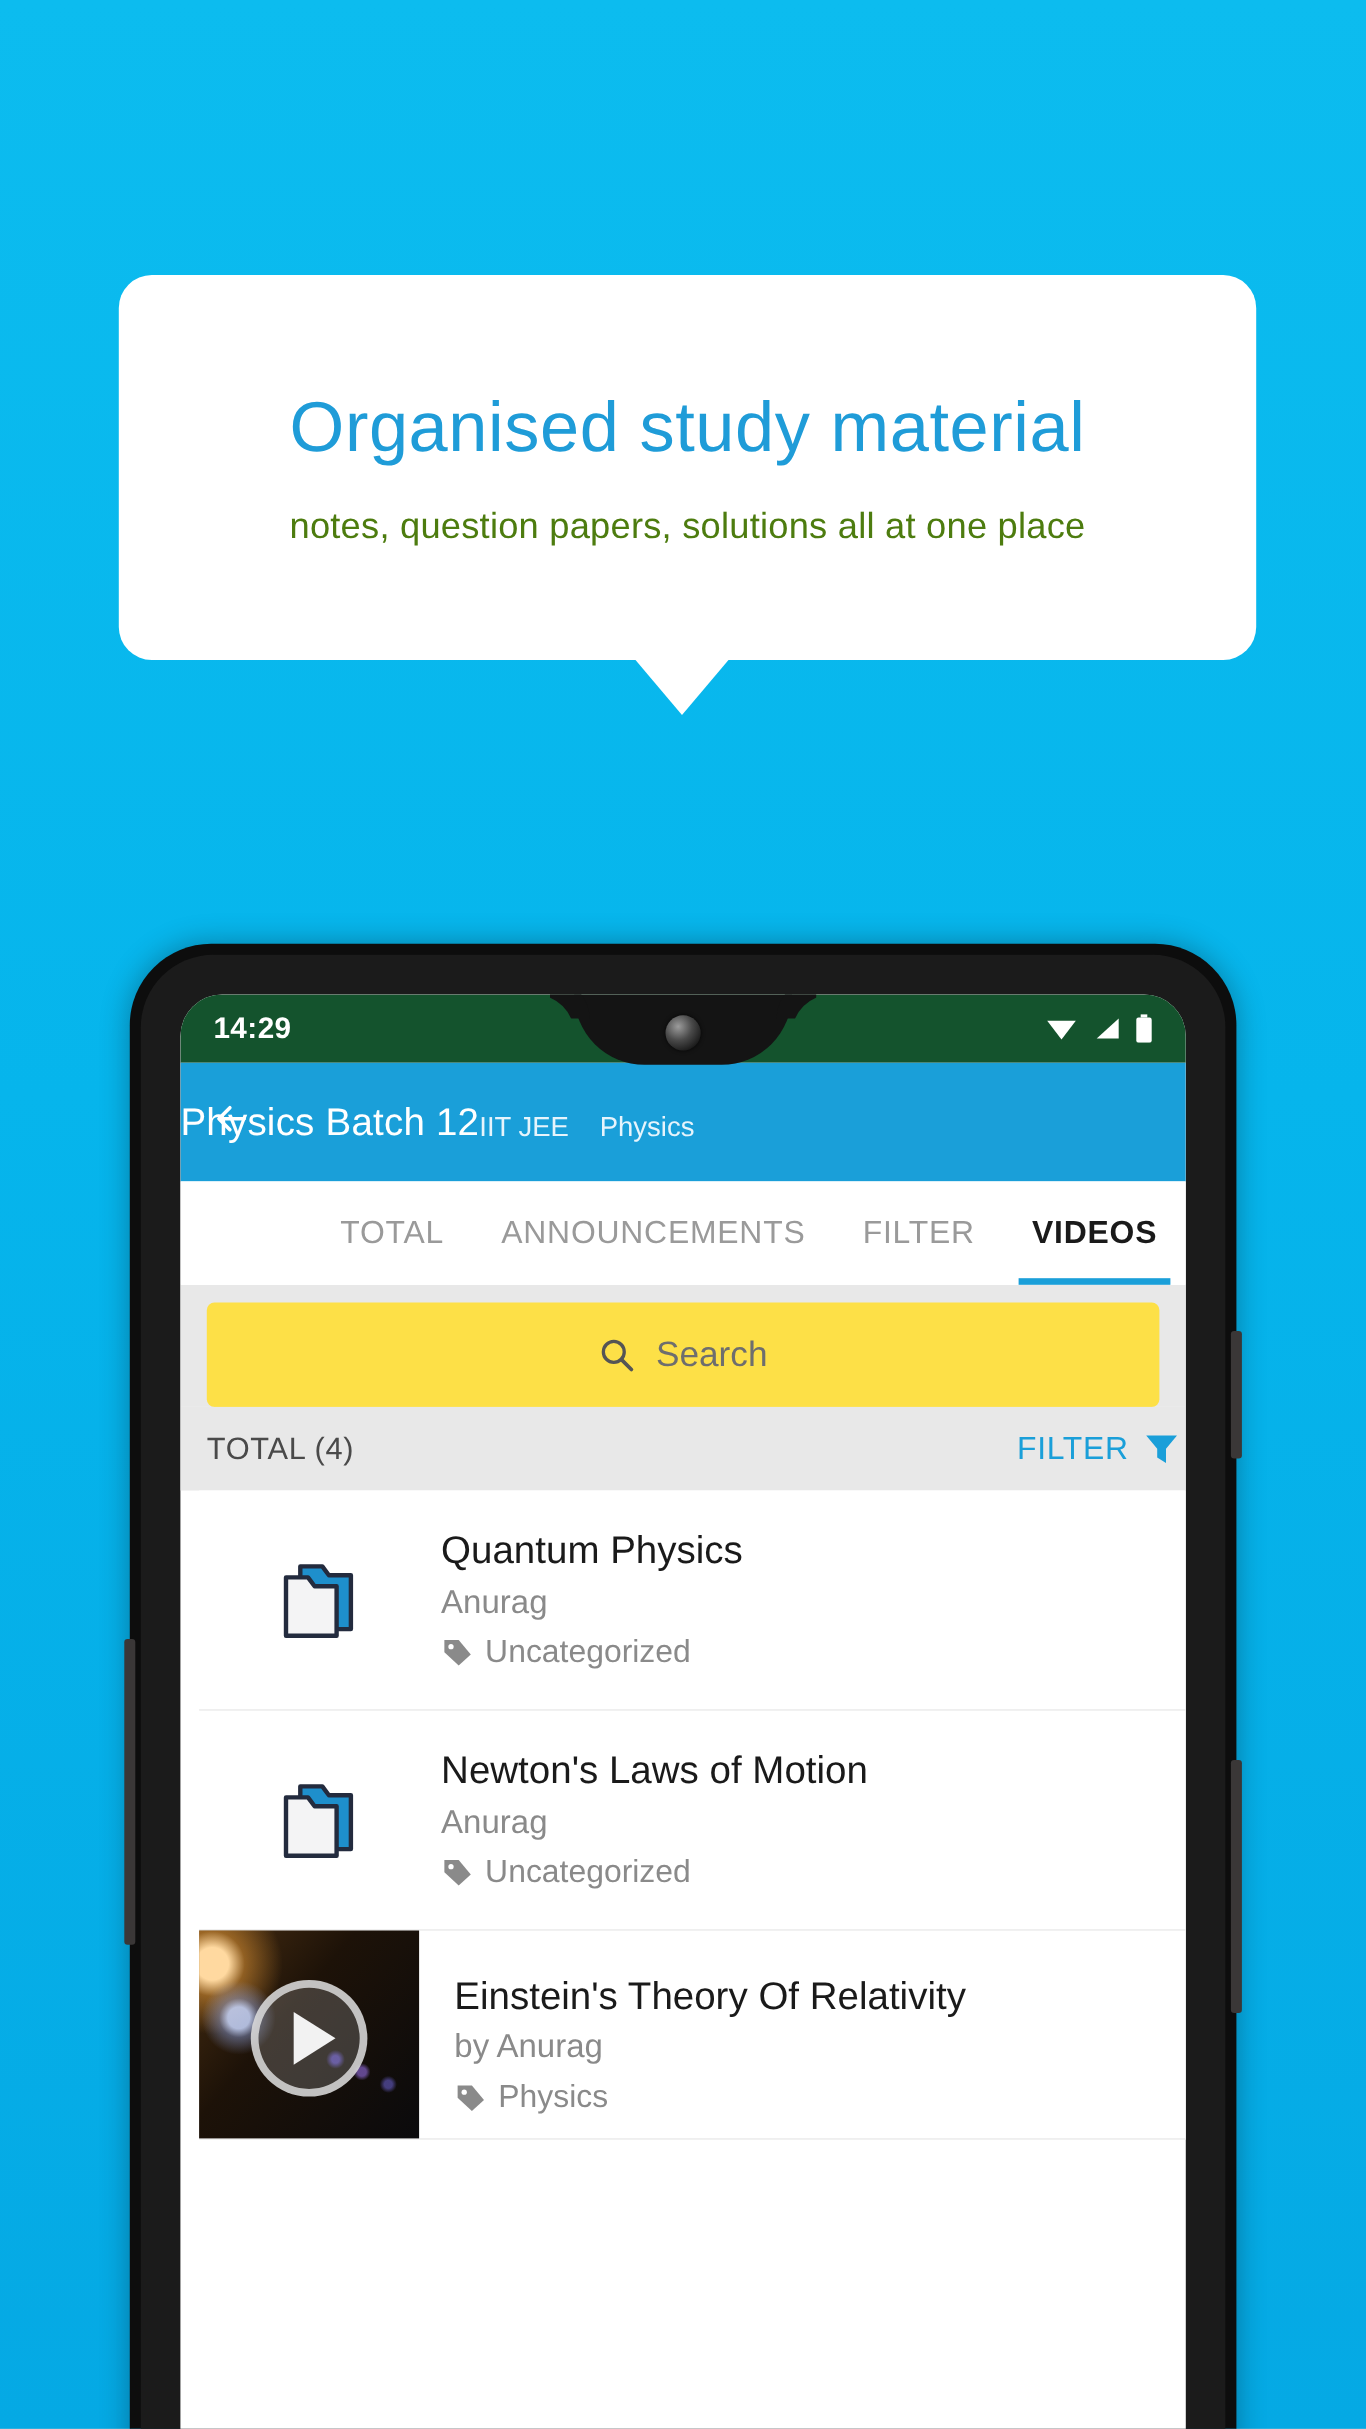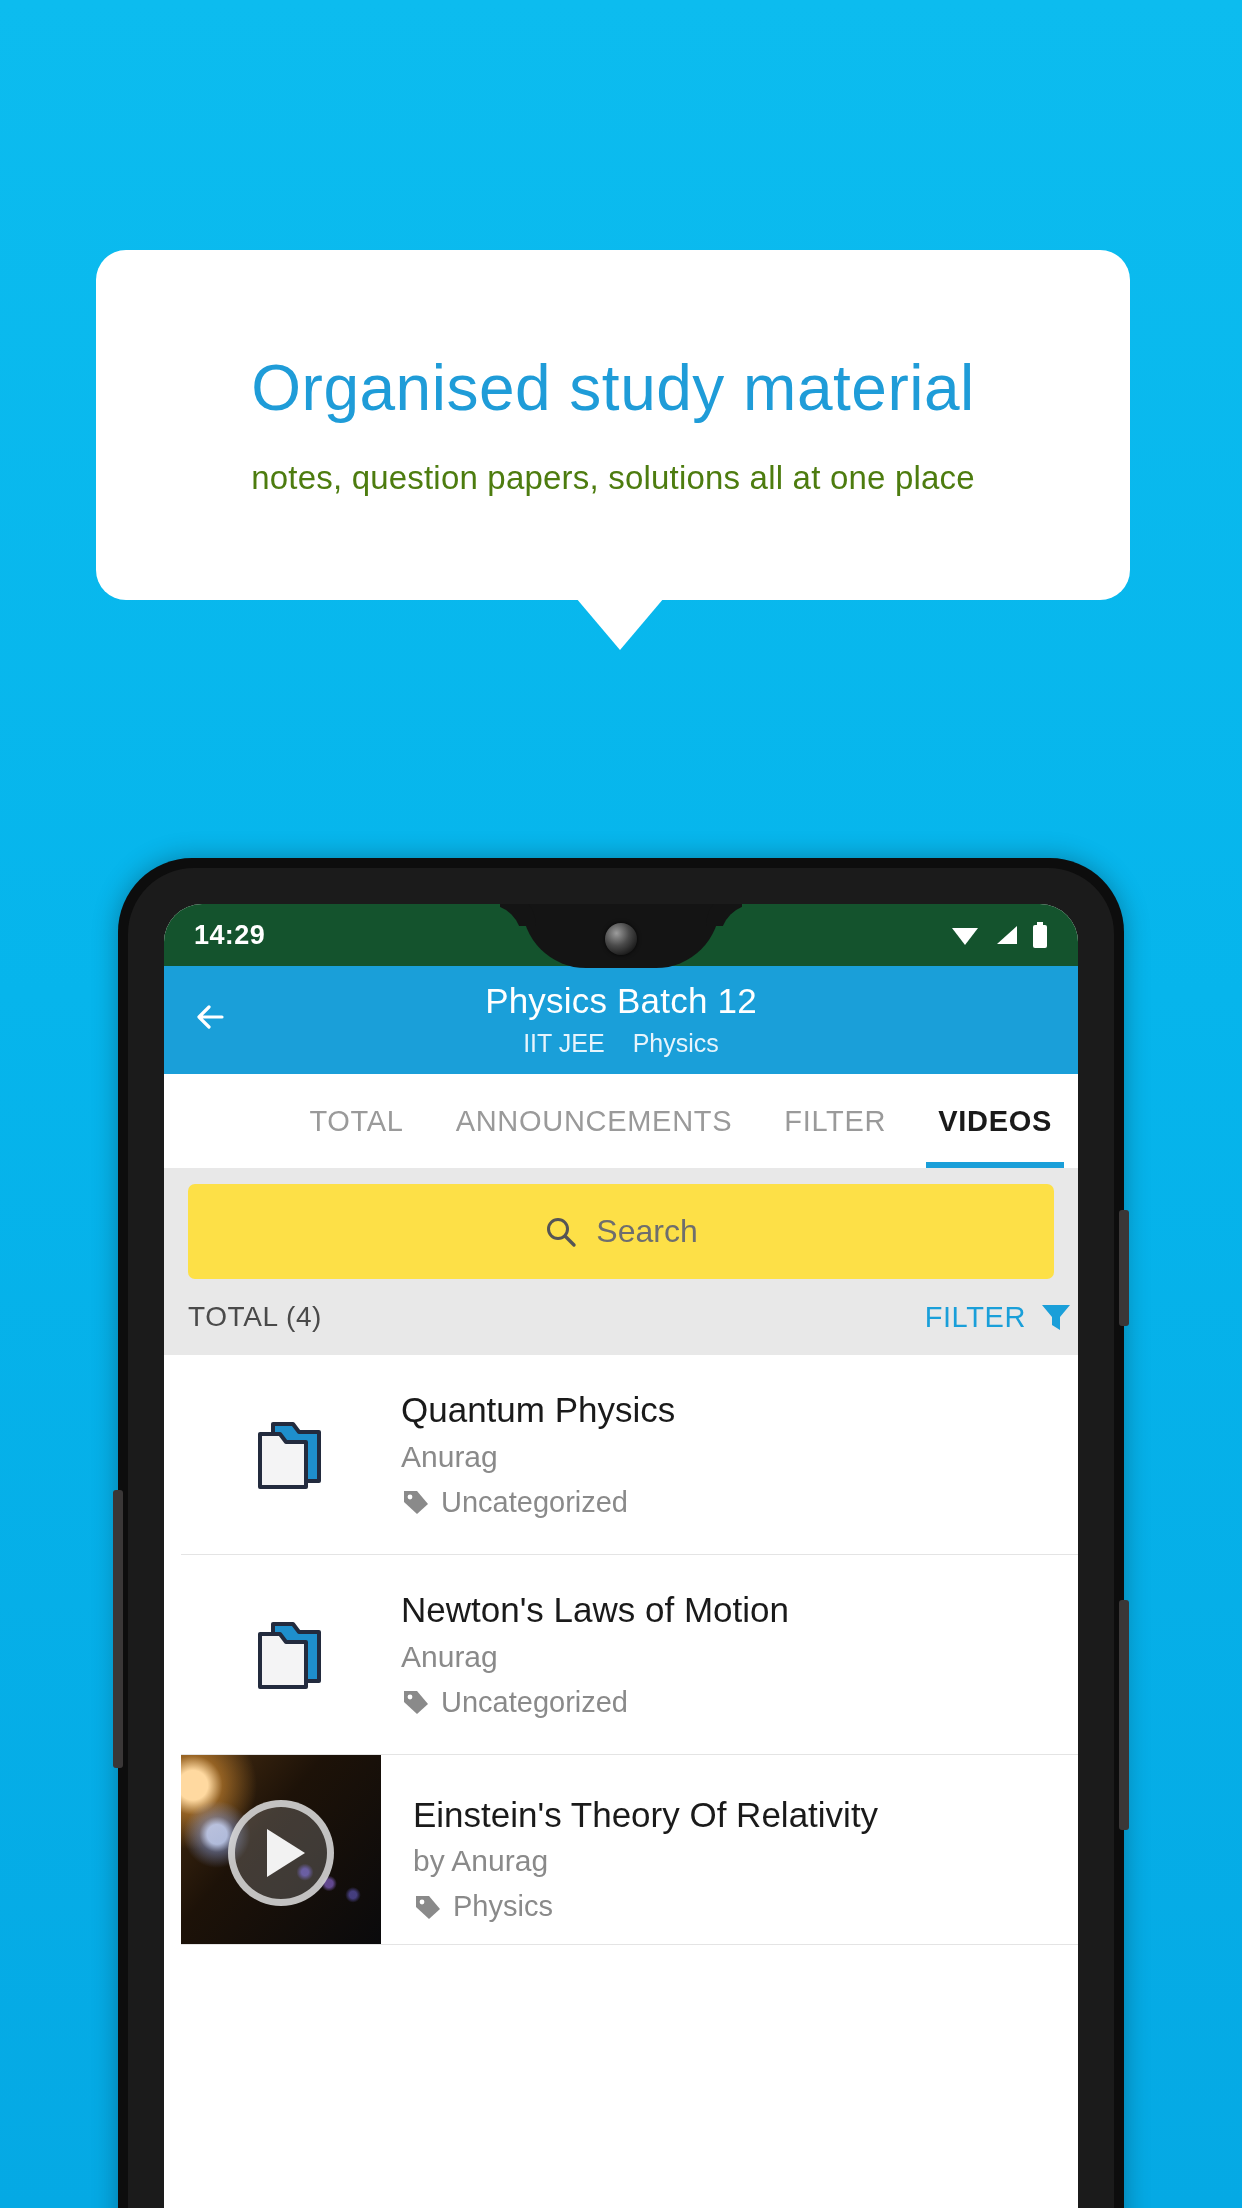--- a/index.html
+++ b/index.html
@@ -12,21 +12,21 @@
 
   body {
     font-family: "Liberation Sans", sans-serif;
     background: linear-gradient(180deg, #0cbcef 0%, #06b5ec 45%, #05a9e4 100%);
     position: relative;
   }
 
   
   .promo-card {
     position: absolute;
-    left: 96px;
+    left: 108px;
     top: 250px;
     width: 1034px;
     height: 350px;
     background: #ffffff;
     border-radius: 30px;
     display: flex;
     flex-direction: column;
     align-items: center;
     justify-content: center;
   }
@@ -181,23 +181,22 @@
     background: radial-gradient(circle at 36% 32%, #9c9c9c 0%, #4a4a4a 42%, #1a1a1a 78%, #0a0a0a 100%);
     box-shadow: 0 0 4px rgba(0,0,0,0.8);
   }
 
   
   .app-bar {
     background: #1a9fd9;
     height: 108px;
     position: relative;
     display: flex;
-    flex-direction: column;
-    align-items: center;
-    justify-content: center;
+    flex-direction: row;
+    align-items: center;
   }
   .back-arrow {
     position: absolute;
     left: 24px;
     top: 28px;
   }
   .app-title {
     color: #ffffff;
     font-size: 35px;
     font-weight: 400;

